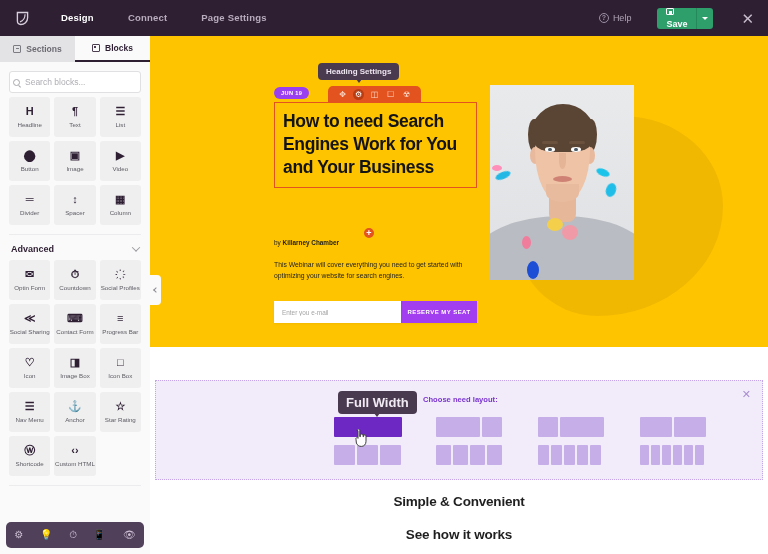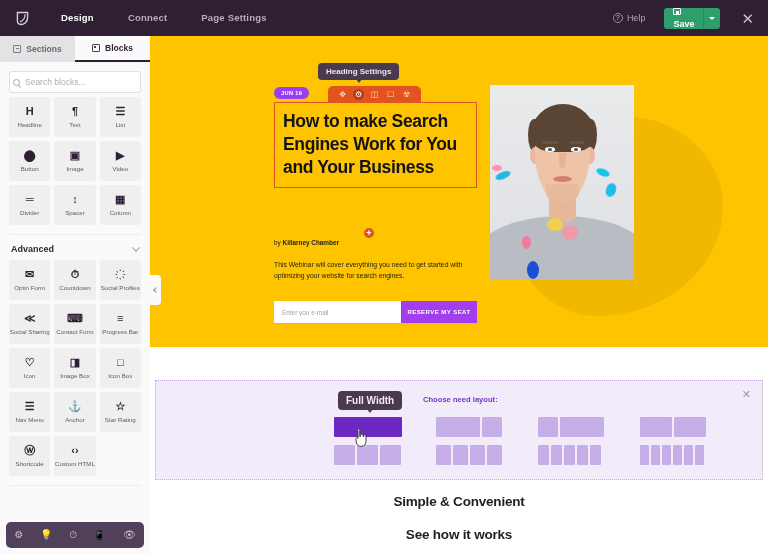--- a/index.html
+++ b/index.html
@@ -33,21 +33,21 @@
     font-size: 9.5px; font-weight: bold; color: #b9acbe;
     padding: 11px 17px; line-height: 36px; letter-spacing: .2px;
     cursor: pointer; position: relative; white-space: nowrap;
   }
   .nav-item.active { color: #ffffff; }
   .nav-item.active::after {
     content: ""; position: absolute; left: 17px; right: 17px; bottom: 6px;
     height: 2px; background: #ffffff; border-radius: 1px;
   }
   .topbar-right {
-    margin-left: auto; display: flex; align-items: center; gap: 19px; padding-right: 12px;
+    margin-left: auto; display: flex; align-items: center; gap: 26px; padding-right: 12px;
   }
   .help-btn {
     display: flex; align-items: center; gap: 4px;
     font-size: 9px; color: #b0a3b6; cursor: pointer;
   }
   .circ-q {
     width: 10px; height: 10px; border: 1px solid #9c8fa3; border-radius: 50%;
     font-size: 7px; line-height: 8px; text-align: center; color: #9c8fa3; font-weight: bold;
   }
   .save-group { display: flex; align-items: stretch; height: 21px; }
@@ -298,21 +298,21 @@
   .layout-label {
     position: absolute; left: 267px; top: 14px;
     font-size: 7.6px; font-weight: bold; color: #7a35cf;
   }
   .layout-close {
     position: absolute; right: 11px; top: 8px;
     font-size: 11px; color: #a98ed0; cursor: pointer; line-height: 1;
   }
   .fullwidth-tip {
     position: absolute; left: 182px; top: 10px;
-    background: #4a3a50; color: #f0eaf2; font-size: 10px; font-weight: bold;
+    background: #4a3a50; color: #f0eaf2; font-size: 13px; font-weight: bold;
     padding: 4px 8px; border-radius: 4px; white-space: nowrap; z-index: 5;
   }
   .fullwidth-tip::after {
     content: ""; position: absolute; left: 50%; bottom: -3px; margin-left: -3px;
     width: 0; height: 0; border-left: 3px solid transparent; border-right: 3px solid transparent;
     border-top: 4px solid #4a3a50;
   }
   .layout-grid {
     position: absolute; left: 178px; top: 36px;
     display: grid; grid-template-columns: repeat(4, 68px); grid-auto-rows: 20px;
@@ -522,21 +522,21 @@
 
       <div class="el-toolbar">
         <span class="tb-ico">✥</span>
         <span class="tb-ico on">⚙</span>
         <span class="tb-ico">◫</span>
         <span class="tb-ico">☐</span>
         <span class="tb-ico">☢</span>
       </div>
 
       <div class="heading-box">
-        <h1>How to make Search Engines Work for You and Your Business</h1>
+        <h1>How to need Search Engines Work for You and Your Business</h1>
       </div>
       <div class="add-dot">+</div>
 
       <div class="byline">
         <span>by </span><b>Killarney Chamber</b>
       </div>
 
       <div class="hero-desc">This Webinar will cover everything you need to get started with optimizing your website for search engines.</div>
 
       <div class="form-row">

